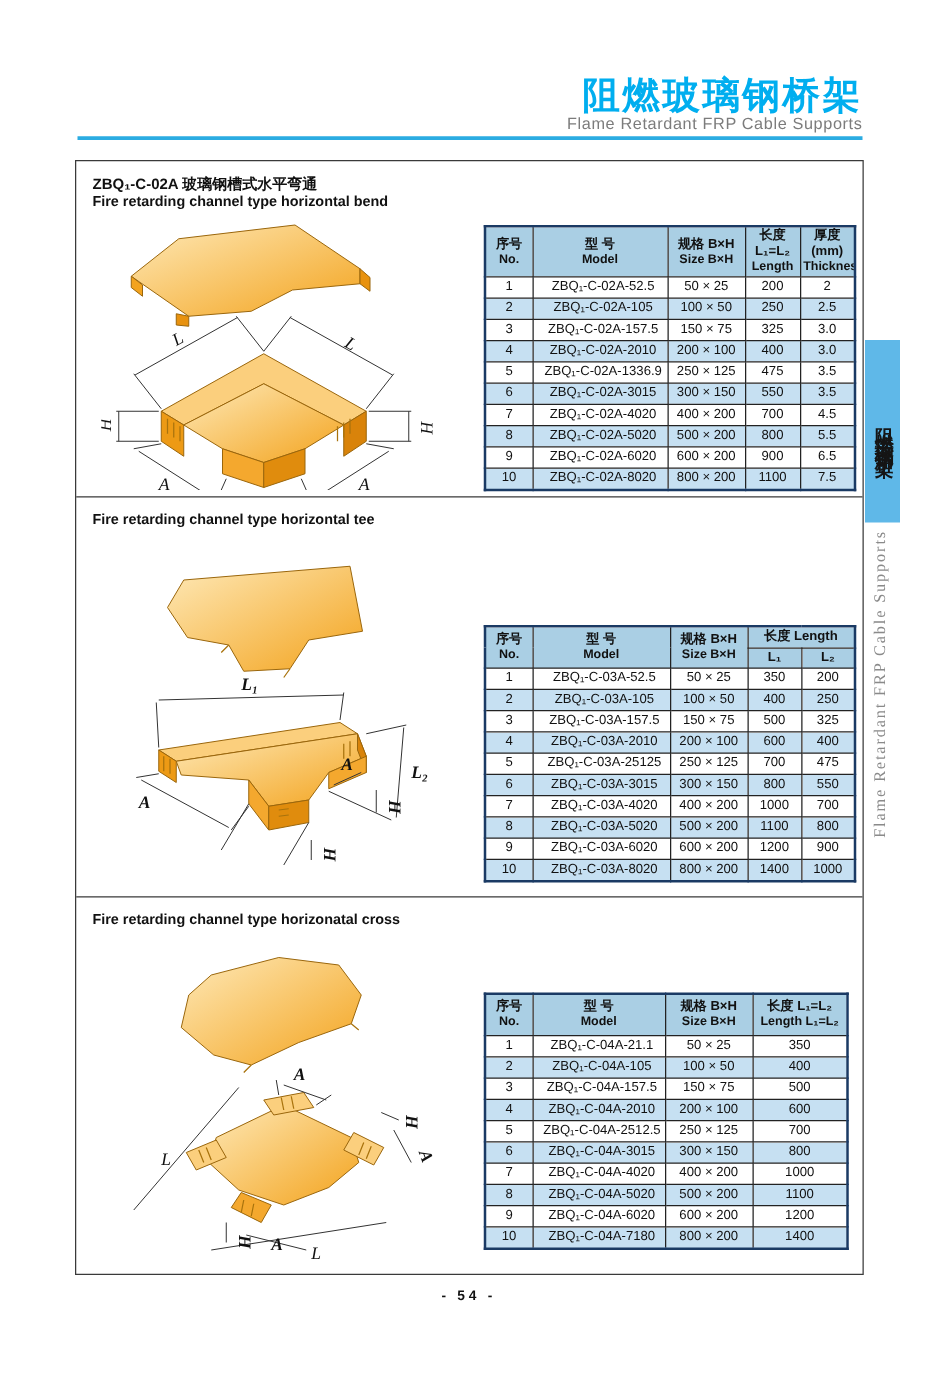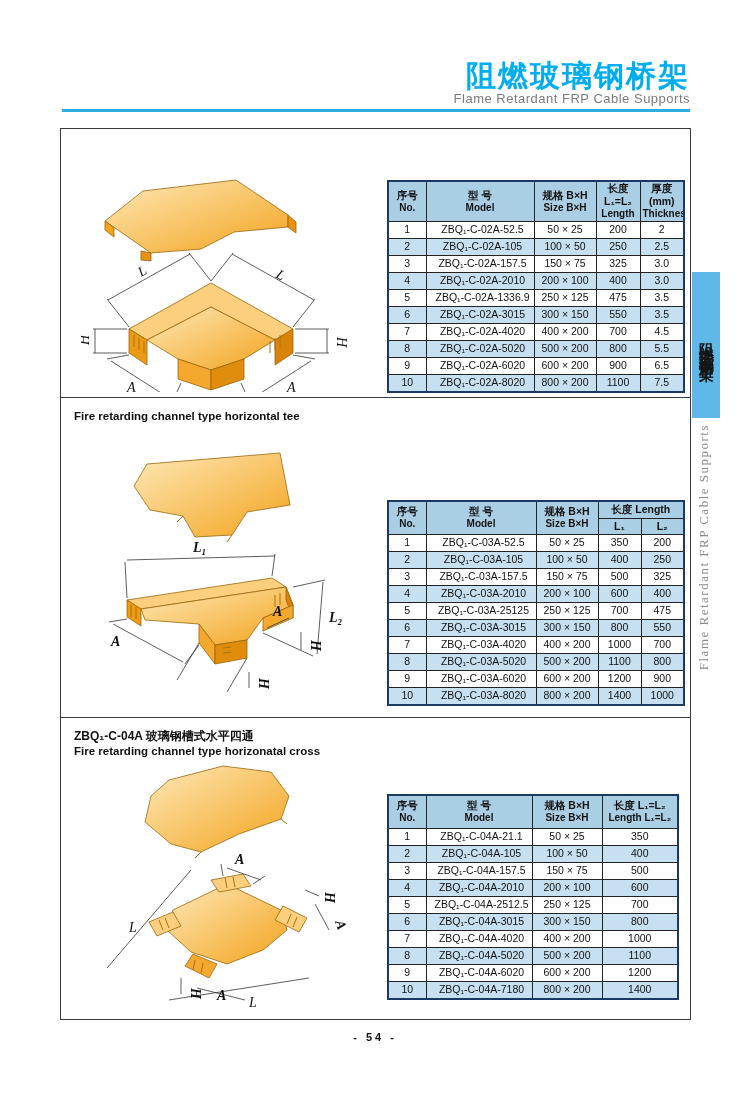--- a/index.html
+++ b/index.html
@@ -65,20 +65,24 @@
 
 <div class="page">
 
   <div class="hdr-cn">阻燃玻璃钢桥架</div>
   <div class="hdr-en">Flame Retardant FRP Cable Supports</div>
   <div class="hdr-rule"></div>
 
   <div class="box">
 
     <div class="section sec1">
+      <div class="sec-title">
+        <div class="t-cn">ZBQ₁-C-02A 玻璃钢槽式水平弯通</div>
+        <div class="t-en">Fire retarding channel type horizontal bend</div>
+      </div>
 
       <svg class="diagram d1" width="300" height="215" viewBox="0 0 300 215">
         <defs>
           <linearGradient id="gA" x1="0" y1="0" x2="1" y2="1">
             <stop offset="0" stop-color="#FEE9B8"></stop>
               <stop offset="1" stop-color="#F3A31D"></stop>
           </linearGradient>
         </defs>
         <g>
           <polygon class="shape" points="62,14 155,3 207,38 207,50 153,55 120,72 70,76 24,44" fill="url(#gA)"></polygon>
@@ -359,21 +363,20 @@
               <td>800 × 200</td>
               <td>1400</td>
               <td>1000</td>
             </tr>
           </tbody>
       </table>
     </div>
 
     <div class="section sec3">
       <div class="sec-title">
-        <div class="t-cn">ZBQ₁-C-04A 玻璃钢槽式水平四通</div>
         <div class="t-en">Fire retarding channel type horizonatal cross</div>
       </div>
 
       <svg class="diagram d3" width="300" height="245" viewBox="0 0 300 245">
         <defs>
           <linearGradient id="gC" x1="0" y1="0" x2="1" y2="1">
             <stop offset="0" stop-color="#FEE9B8"></stop>
               <stop offset="1" stop-color="#F3A31D"></stop>
           </linearGradient>
         </defs>

